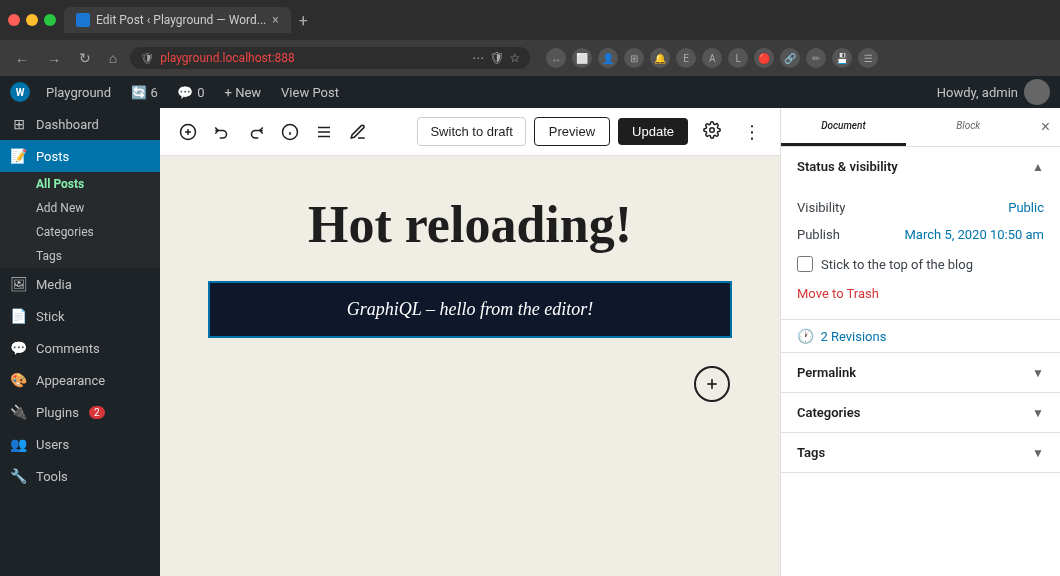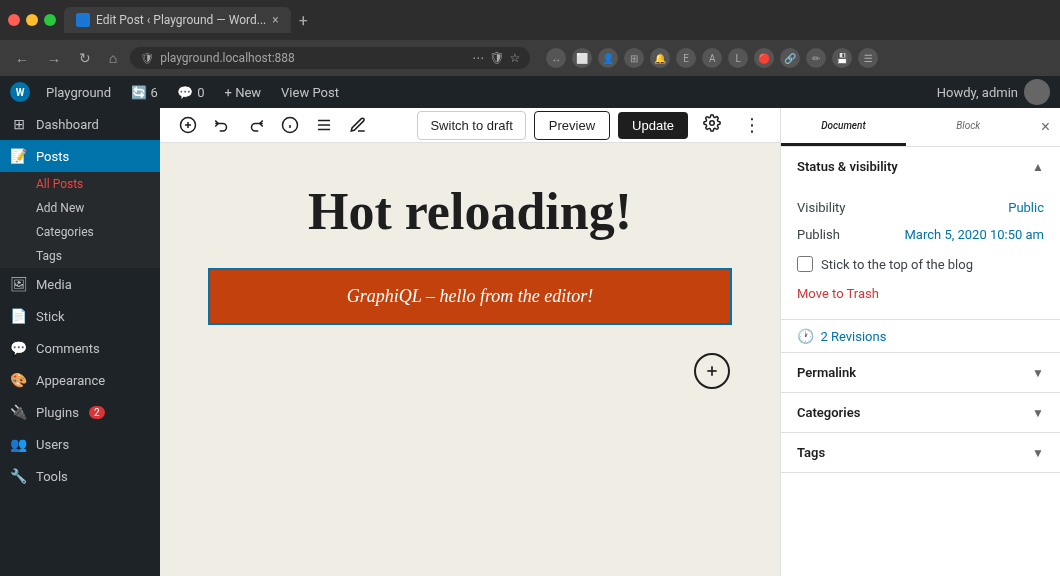--- a/index.html
+++ b/index.html
@@ -15,21 +15,21 @@
     .browser-tab { background: #3c3c3c; border-radius: 6px 6px 0 0; padding: 6px 12px; font-size: 12px; color: #ccc; display: flex; align-items: center; gap: 6px; min-width: 200px; }
     .tab-favicon { width: 14px; height: 14px; background: #1976d2; border-radius: 2px; display: inline-block; }
     .tab-close { margin-left: auto; cursor: pointer; color: #aaa; }
     .browser-new-tab { color: #aaa; font-size: 16px; cursor: pointer; }
 
     
     .address-bar-row { background: #3c3c3c; height: 36px; display: flex; align-items: center; padding: 0 10px; gap: 8px; }
     .nav-btn { background: none; border: none; color: #aaa; cursor: pointer; font-size: 14px; padding: 3px 5px; }
     .address-bar { background: #2d2d2d; border-radius: 16px; display: flex; align-items: center; flex: 1; max-width: 400px; padding: 4px 10px; gap: 6px; font-size: 12px; color: #ccc; }
     .address-shield { font-size: 11px; color: #aaa; }
-    .address-url { color: #a3a3a3; flex: 1; }
+    .address-url { color: #ef4444; flex: 1; }
     .address-icons { display: flex; gap: 5px; color: #aaa; font-size: 12px; }
     .browser-toolbar-icons { display: flex; gap: 6px; margin-left: 8px; color: #aaa; font-size: 13px; }
     .toolbar-icon-item { width: 20px; height: 20px; background: #555; border-radius: 50%; display: flex; align-items: center; justify-content: center; font-size: 10px; cursor: pointer; }
 
     
     .wp-admin-bar { background: #1d2327; height: 32px; display: flex; align-items: center; padding: 0 10px; gap: 12px; font-size: 13px; }
     .wp-logo { width: 20px; height: 20px; background: #0073aa; border-radius: 50%; display: flex; align-items: center; justify-content: center; font-size: 10px; font-weight: bold; }
     .wp-admin-bar-link { color: #c3c4c7; text-decoration: none; padding: 2px 4px; cursor: pointer; }
     .wp-admin-bar-right { margin-left: auto; display: flex; align-items: center; gap: 8px; color: #c3c4c7; }
     .howdy { display: flex; align-items: center; gap: 6px; }
@@ -39,41 +39,41 @@
     .main-layout { display: flex; height: calc(576px - 40px - 36px - 32px); }
 
     
     .sidebar { width: 160px; background: #1d2327; display: flex; flex-direction: column; overflow: hidden; flex-shrink: 0; }
     .sidebar-menu { flex: 1; overflow-y: auto; }
     .sidebar-item { display: flex; align-items: center; gap: 8px; padding: 8px 10px; color: #c3c4c7; cursor: pointer; font-size: 13px; text-decoration: none; }
     .sidebar-item.active { background: #0073aa; color: #fff; }
     .sidebar-item .icon { font-size: 14px; width: 18px; text-align: center; }
     .sidebar-submenu { background: #262a2d; }
     .sidebar-submenu-item { display: block; padding: 5px 10px 5px 36px; color: #c3c4c7; cursor: pointer; font-size: 12px; text-decoration: none; }
-    .sidebar-submenu-item.active { color: #ef4444; font-weight: 400; }
+    .sidebar-submenu-item.active { color: #86efac; font-weight: 700; }
     .badge { background: #d63638; color: #fff; border-radius: 10px; font-size: 10px; padding: 1px 5px; margin-left: 2px; }
 
     
     .editor-area { flex: 1; display: flex; flex-direction: column; overflow: hidden; }
 
     
-    .editor-toolbar { background: #fff; border-bottom: 1px solid #e0e0e0; height: 35px; display: flex; align-items: center; padding: 0 12px; gap: 2px; }
+    .editor-toolbar { background: #fff; border-bottom: 1px solid #e0e0e0; height: 48px; display: flex; align-items: center; padding: 0 12px; gap: 2px; }
     .toolbar-btn { background: none; border: none; cursor: pointer; padding: 6px 7px; border-radius: 4px; color: #1e1e1e; font-size: 16px; display: flex; align-items: center; justify-content: center; }
     .toolbar-right { margin-left: auto; display: flex; align-items: center; gap: 8px; }
     .switch-draft-btn { background: none; border: 1px solid #ccc; border-radius: 4px; padding: 6px 12px; font-size: 13px; cursor: pointer; color: #1e1e1e; }
     .preview-btn { background: none; border: 1px solid #1e1e1e; border-radius: 4px; padding: 6px 14px; font-size: 13px; font-weight: 500; cursor: pointer; color: #1e1e1e; }
     .update-btn { background: #1e1e1e; color: #fff; border: none; border-radius: 4px; padding: 6px 14px; font-size: 13px; font-weight: 500; cursor: pointer; }
     .settings-btn { background: none; border: none; cursor: pointer; padding: 6px 7px; border-radius: 4px; color: #1e1e1e; font-size: 16px; }
     .more-btn { background: none; border: none; cursor: pointer; padding: 6px 7px; color: #1e1e1e; font-size: 18px; }
 
     
     .editor-canvas { flex: 1; background: #f0ede4; overflow-y: auto; display: flex; justify-content: center; padding: 40px 20px; }
     .post-canvas { width: 100%; max-width: 520px; text-align: center; }
     .post-title { font-size: 52px; font-weight: 900; color: #1e1e1e; margin-bottom: 30px; font-family: Georgia, serif; line-height: 1.1; }
-    .post-block { background: #c2410c; color: #fff; padding: 16px 36px; font-size: 18px; font-family: Georgia, serif; font-style: italic; margin-bottom: 20px; outline: 2px solid #0073aa; }
+    .post-block { background: #0f172a; color: #fff; padding: 16px 36px; font-size: 18px; font-family: Georgia, serif; font-style: italic; margin-bottom: 20px; outline: 2px solid #0073aa; }
     .add-block-btn { width: 36px; height: 36px; border-radius: 50%; border: 2px solid #1e1e1e; background: none; display: flex; align-items: center; justify-content: center; cursor: pointer; font-size: 20px; color: #1e1e1e; margin-left: auto; margin-top: 10px; }
 
     
     .right-panel { width: 280px; background: #fff; border-left: 1px solid #e0e0e0; display: flex; flex-direction: column; flex-shrink: 0; }
     .panel-tabs { display: flex; border-bottom: 1px solid #e0e0e0; }
     .panel-tab { flex: 1; text-align: center; padding: 12px 8px; font-size: 10px; cursor: pointer; color: #666; border-bottom: 3px solid transparent; font-style: italic; }
     .panel-tab.active { color: #1e1e1e; border-bottom-color: #1e1e1e; font-weight: 500; }
     .panel-close { padding: 10px; cursor: pointer; color: #666; font-size: 16px; border: none; background: none; }
     .panel-content { flex: 1; overflow-y: auto; padding: 0; }
     .panel-section { border-bottom: 1px solid #e0e0e0; }

